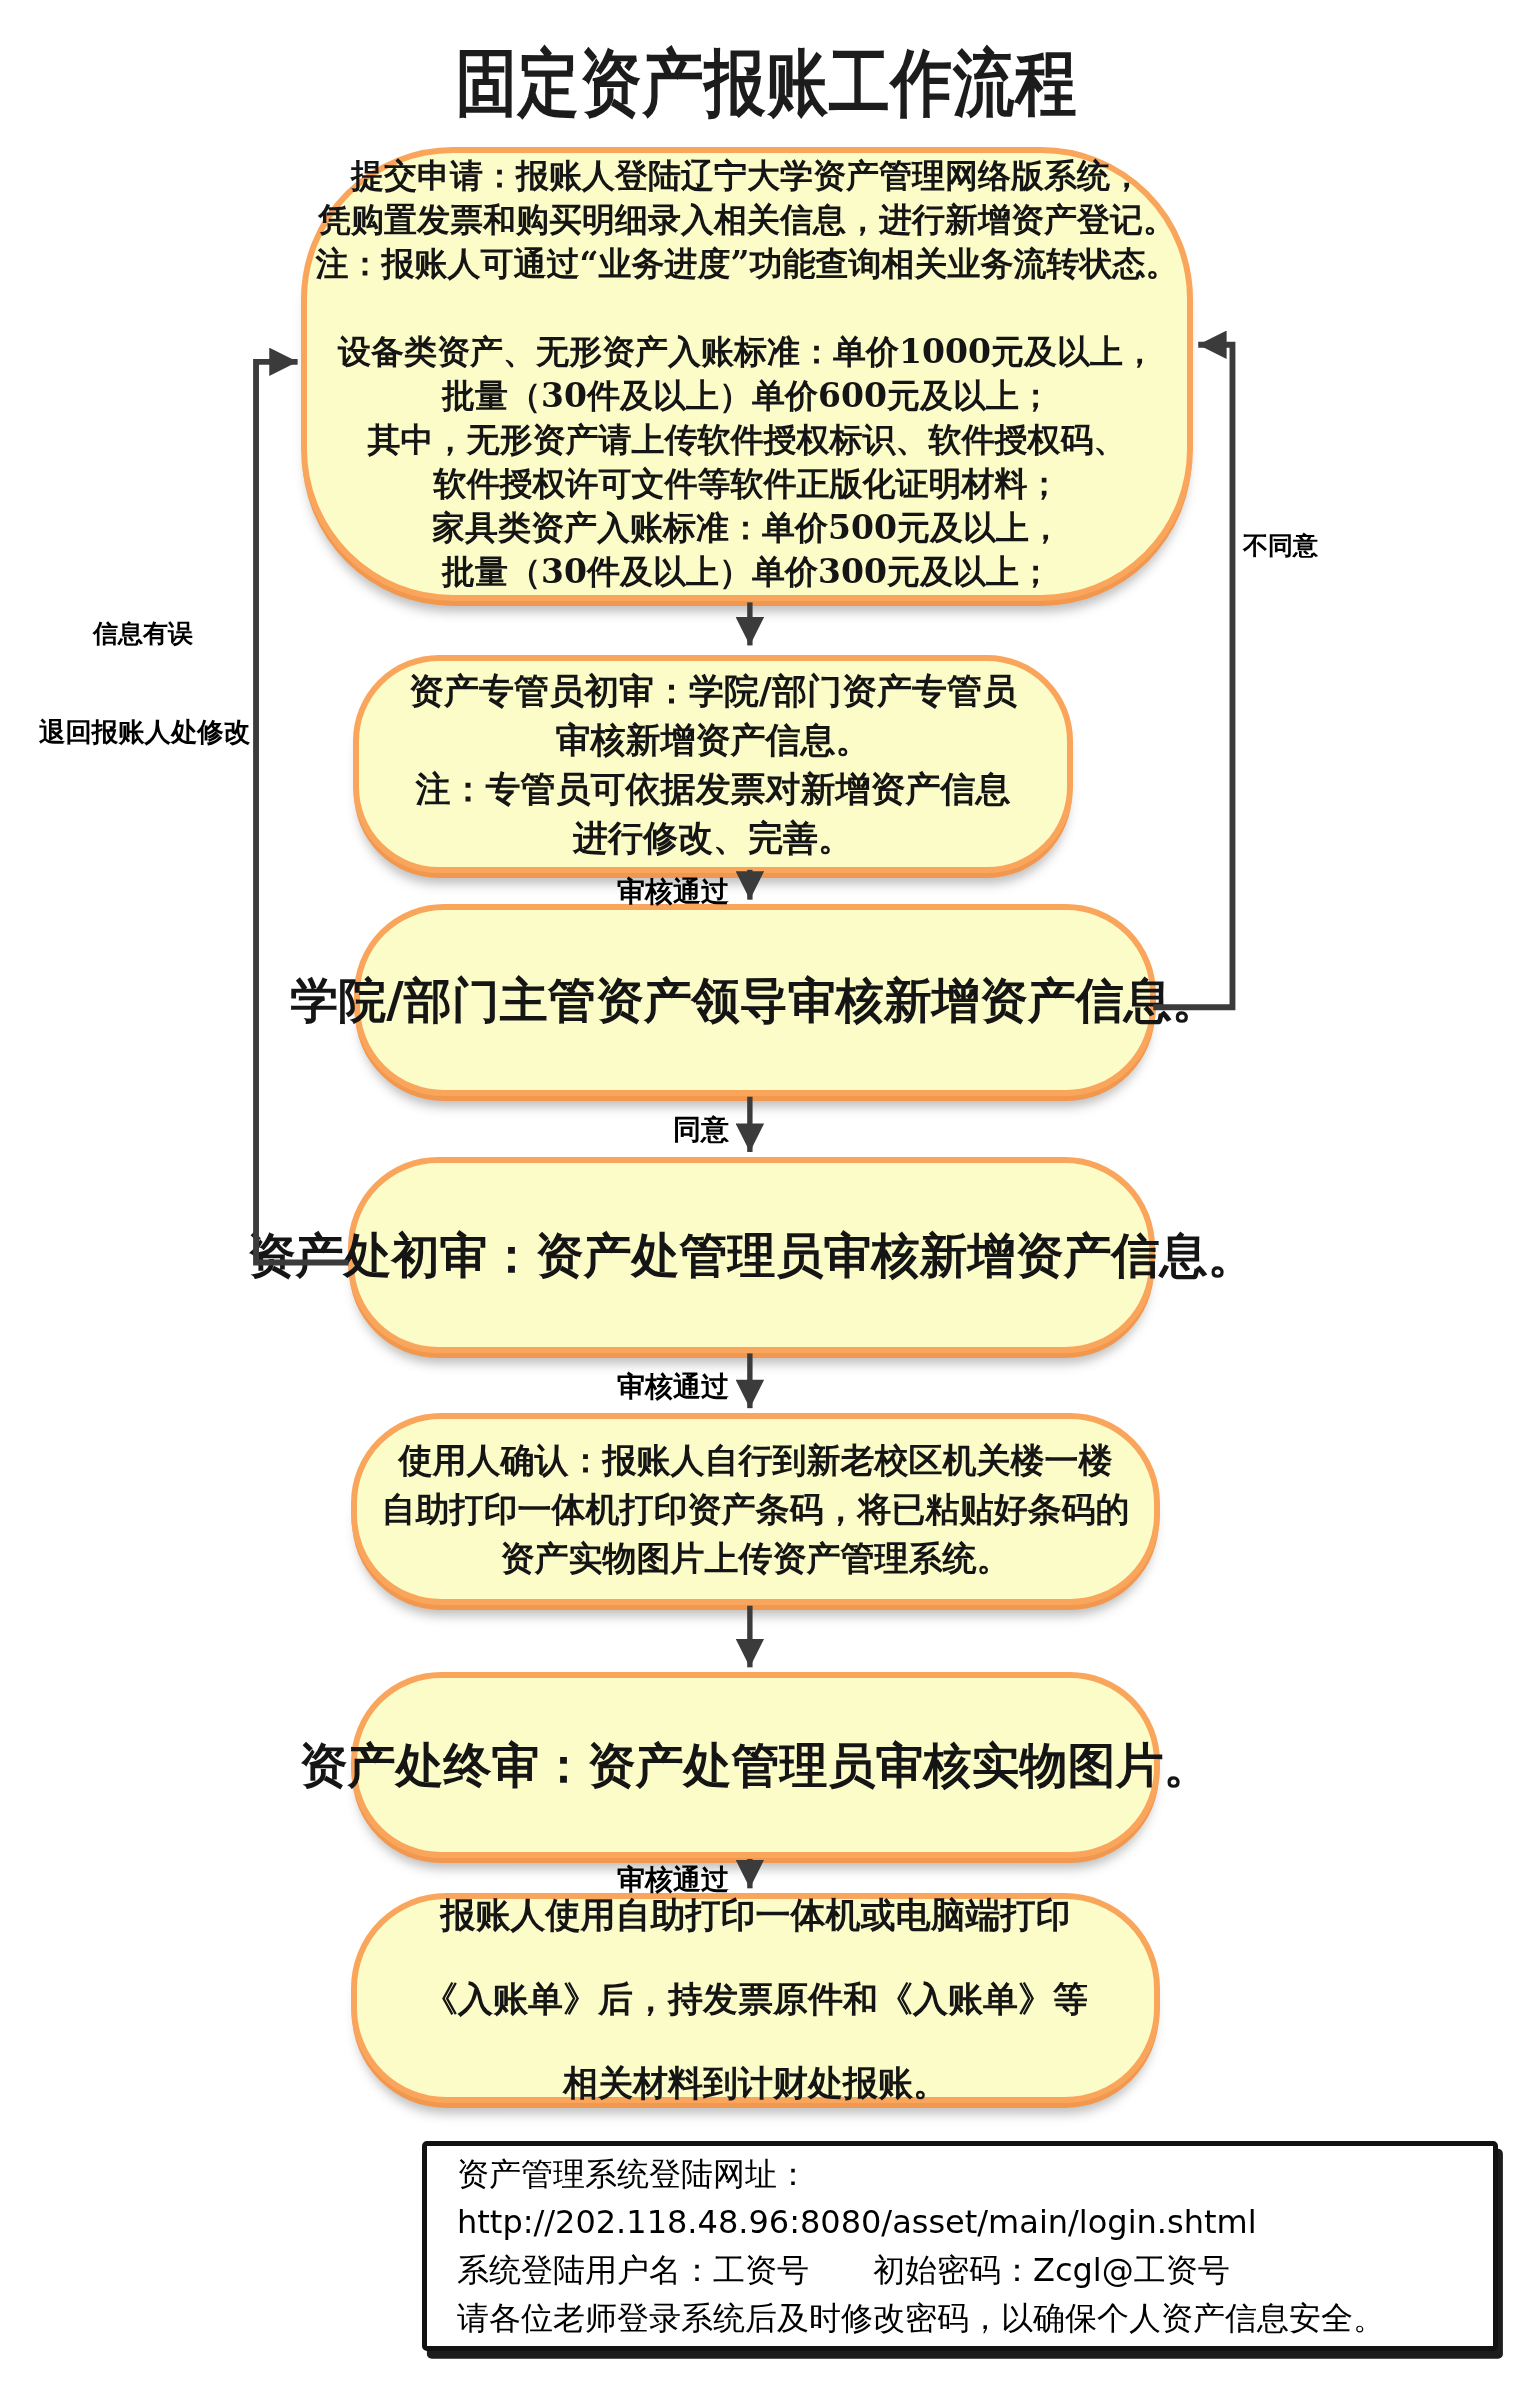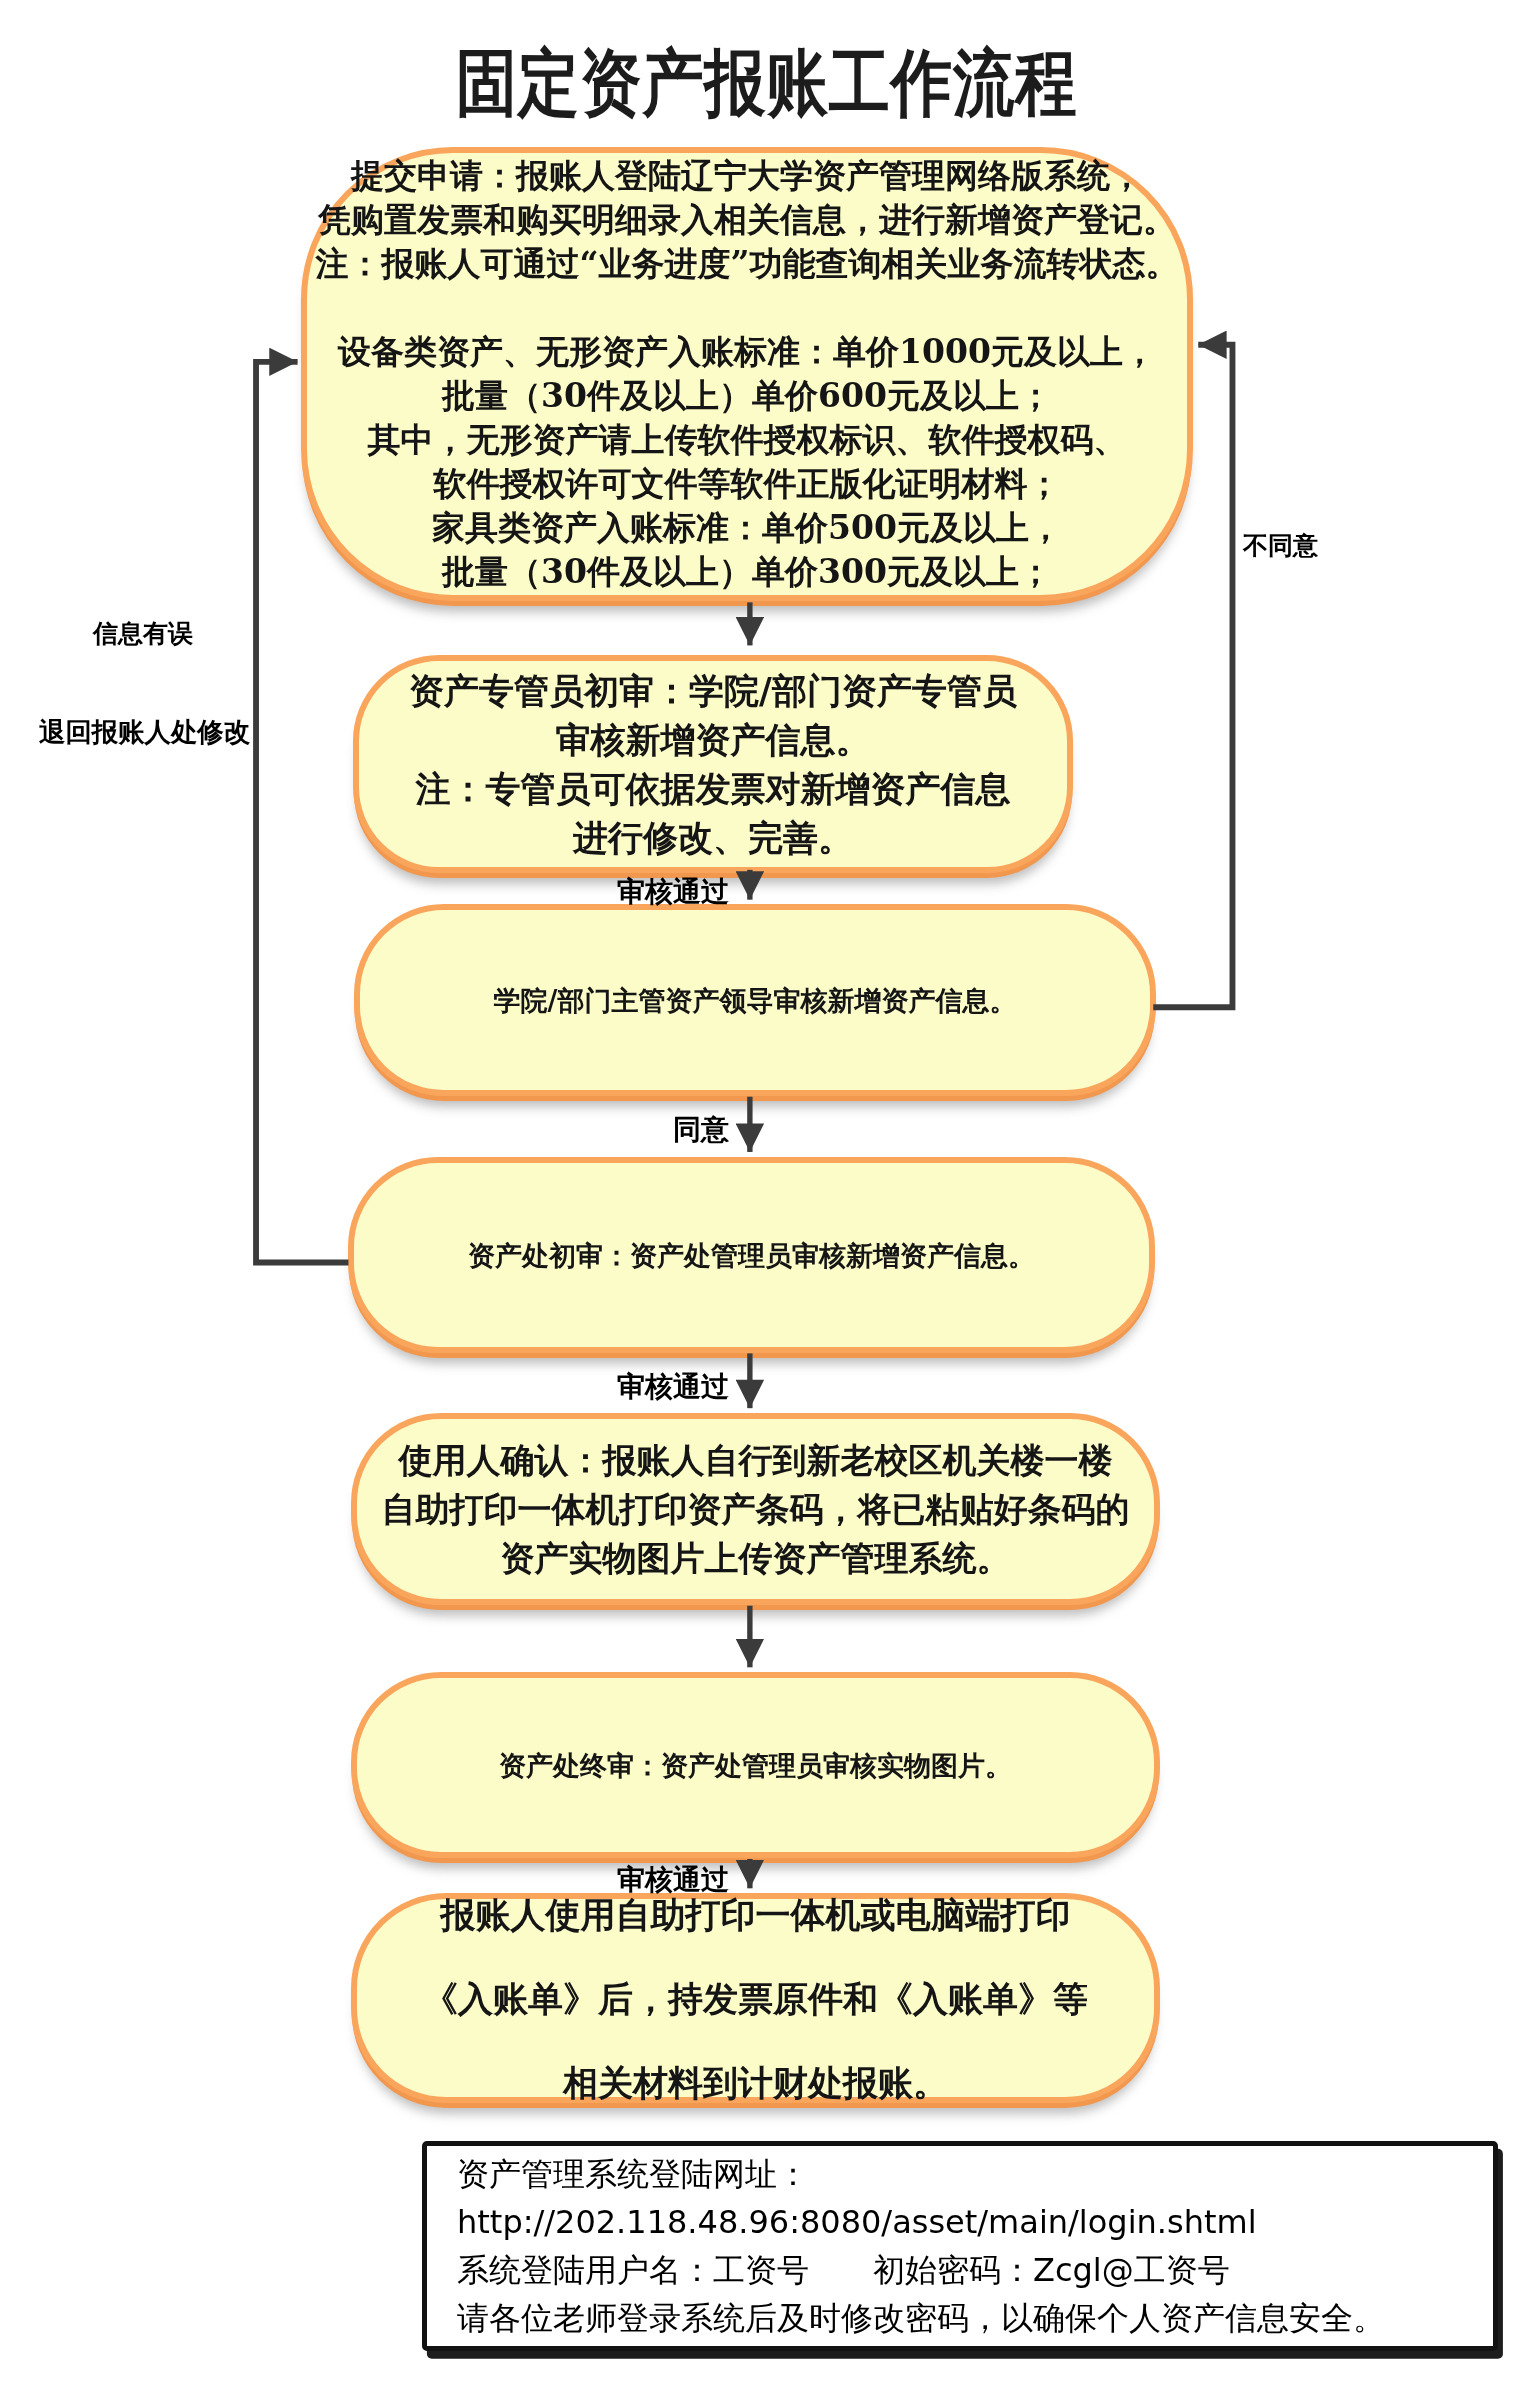--- a/index.html
+++ b/index.html
@@ -35,21 +35,21 @@
     text-align: center;
     color: #151515;
     font-family: "DejaVu Serif", serif;
     font-weight: 700;
   }
   .line { white-space: pre; }
   .b1 { border-radius: 152px; font-size: 33px; }
   .b1 .line { line-height: 44px; min-height: 44px; }
   .b2 { border-radius: 86px; font-size: 35px; }
   .b2 .line { line-height: 49px; min-height: 49px; }
-  .b-single { border-radius: 90px; font-size: 27px; }
+  .b-single { border-radius: 90px; font-size: 48px; }
   .b-single .line { line-height: 51px; min-height: 51px; }
   .b5 { border-radius: 90px; font-size: 34px; }
   .b5 .line { line-height: 49px; min-height: 49px; }
   .b7 { border-radius: 95px; font-size: 35px; gap: 33px; }
   .b7 .line { line-height: 51px; min-height: 51px; }
   .edge-label {
     position: absolute;
     font-size: 28px;
     font-weight: 700;
     color: #000;

